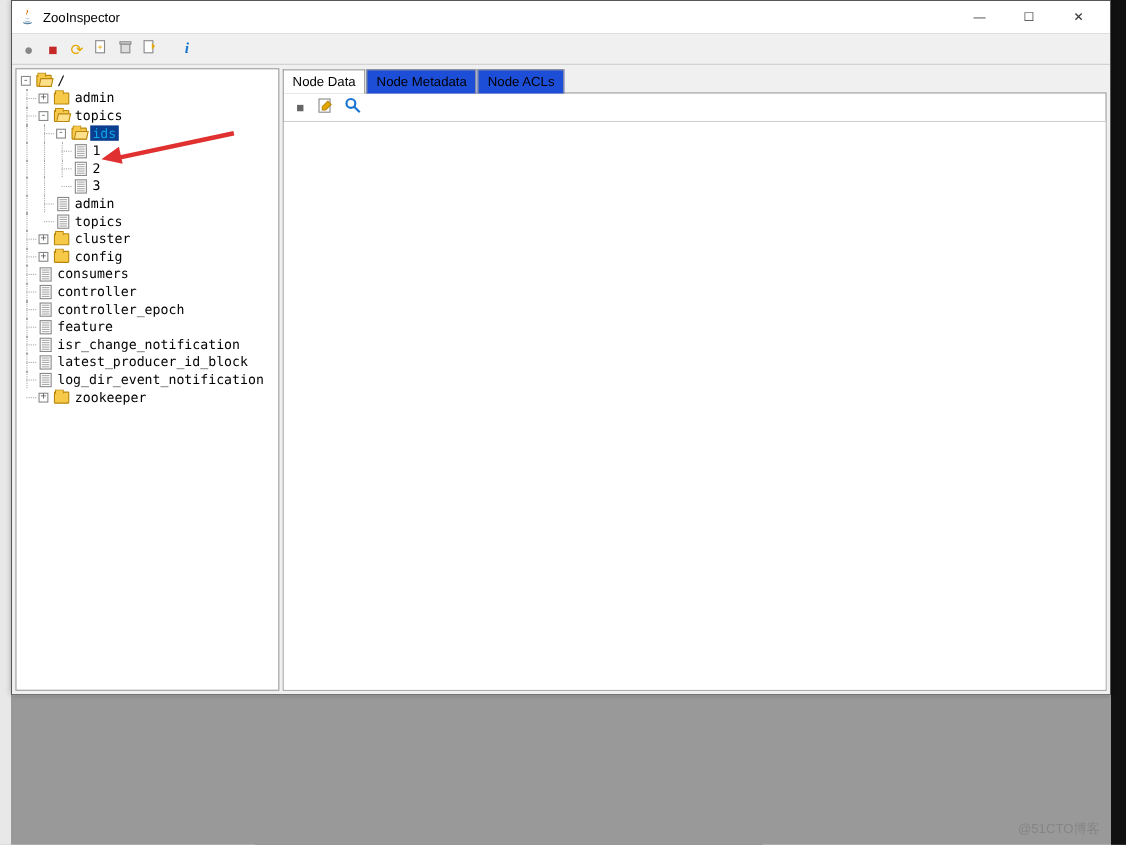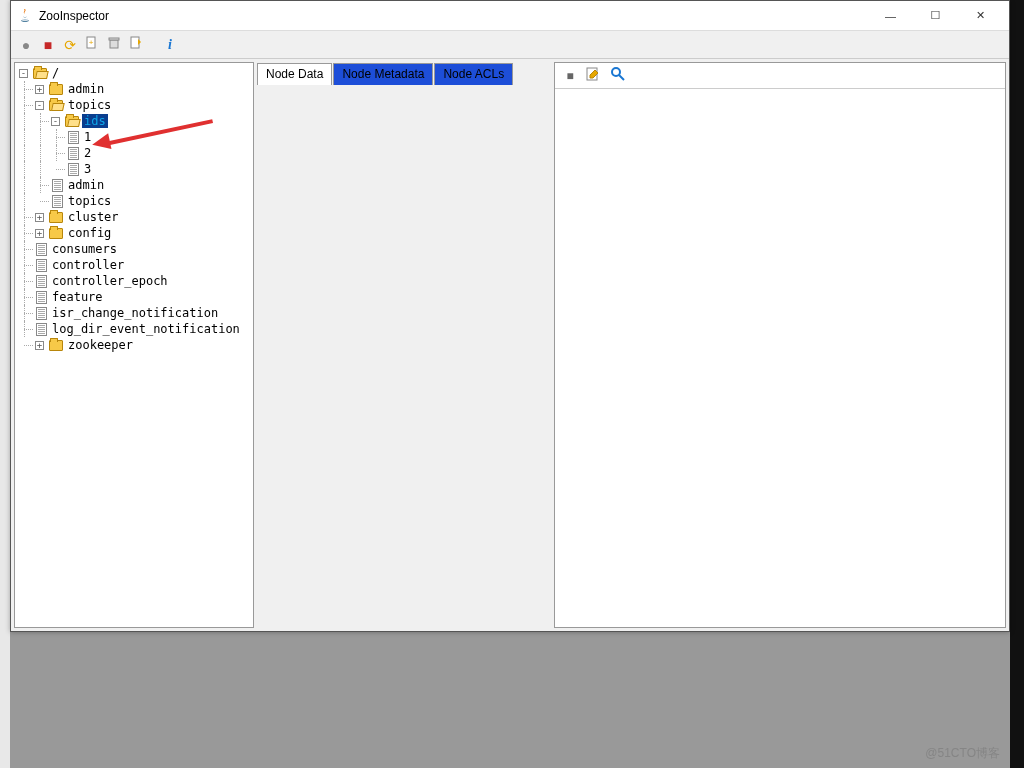--- a/index.html
+++ b/index.html
@@ -55,21 +55,21 @@
   font-size: 14px;
 }
 .content {
   flex: 1; display: flex; padding: 3px; gap: 3px; background: #f0f0f0;
 }
 .tree-pane {
   width: 240px; background: #fff; border: 1px solid #999; overflow: auto; padding: 2px;
   font-family: "SimSun", monospace; font-size: 12px;
 }
 .right-pane {
-  flex: 1; display: flex; flex-direction: row; background: #f0f0f0; gap: 40px;
+  flex: 1; display: flex; flex-direction: column; background: #f0f0f0;
 }
 .tabs {
   display: flex; height: 22px;
 }
 .tab {
   padding: 3px 8px; background: #fff; border: 1px solid #999; border-bottom: none;
   margin-right: 1px; font-size: 12px; position: relative; top: 1px;
 }
 .tab.active { background: #fff; z-index: 2; }
 .tab.inactive { background: #1d4ed8; }
@@ -384,20 +384,28 @@
 
       <div class="tree-row">
         <span class="spacer-cell">
             <span class="line-v"></span>
             <span class="line-h"></span>
           </span>
         <span class="icon-doc"></span>
         <span class="node-label">isr_change_notification</span>
       </div>
 
+      <div class="tree-row">
+        <span class="spacer-cell">
+            <span class="line-v"></span>
+            <span class="line-h"></span>
+          </span>
+        <span class="icon-doc"></span>
+        <span class="node-label">latest_producer_id_block</span>
+      </div>
 
       <div class="tree-row">
         <span class="spacer-cell">
             <span class="line-v"></span>
             <span class="line-h"></span>
           </span>
         <span class="icon-doc"></span>
         <span class="node-label">log_dir_event_notification</span>
       </div>
 

